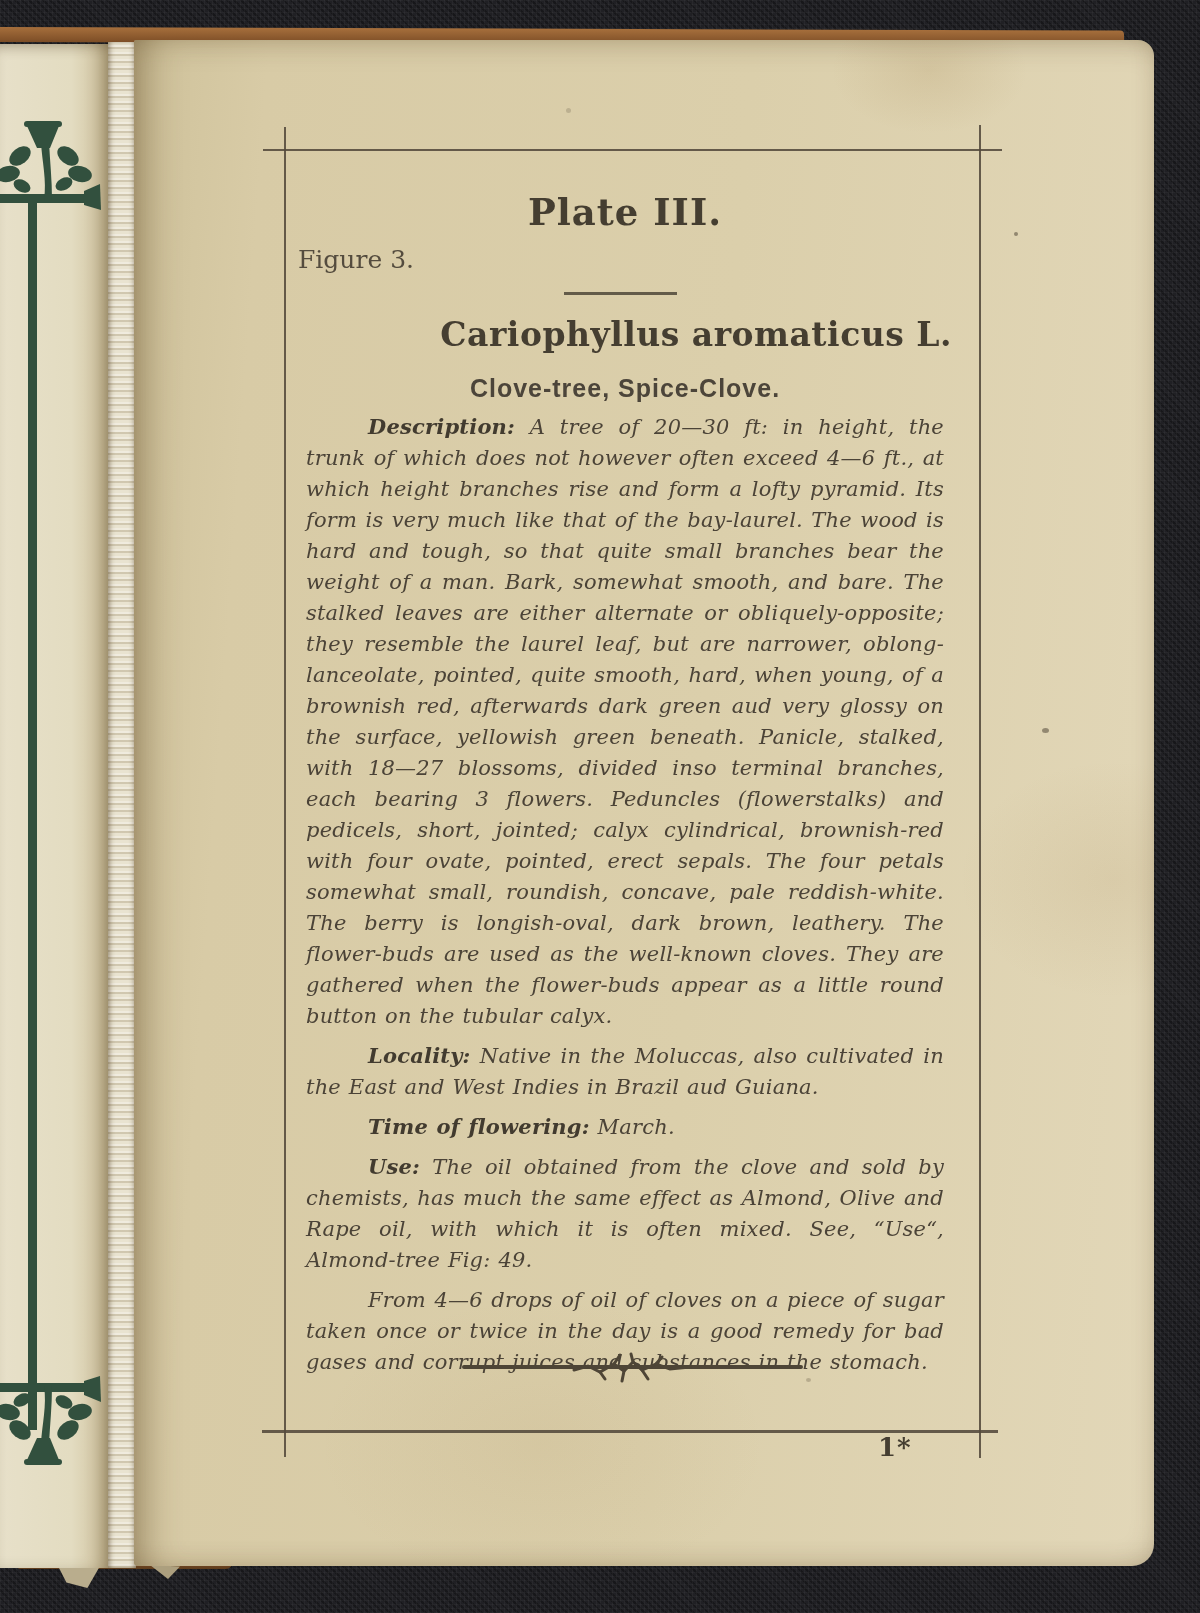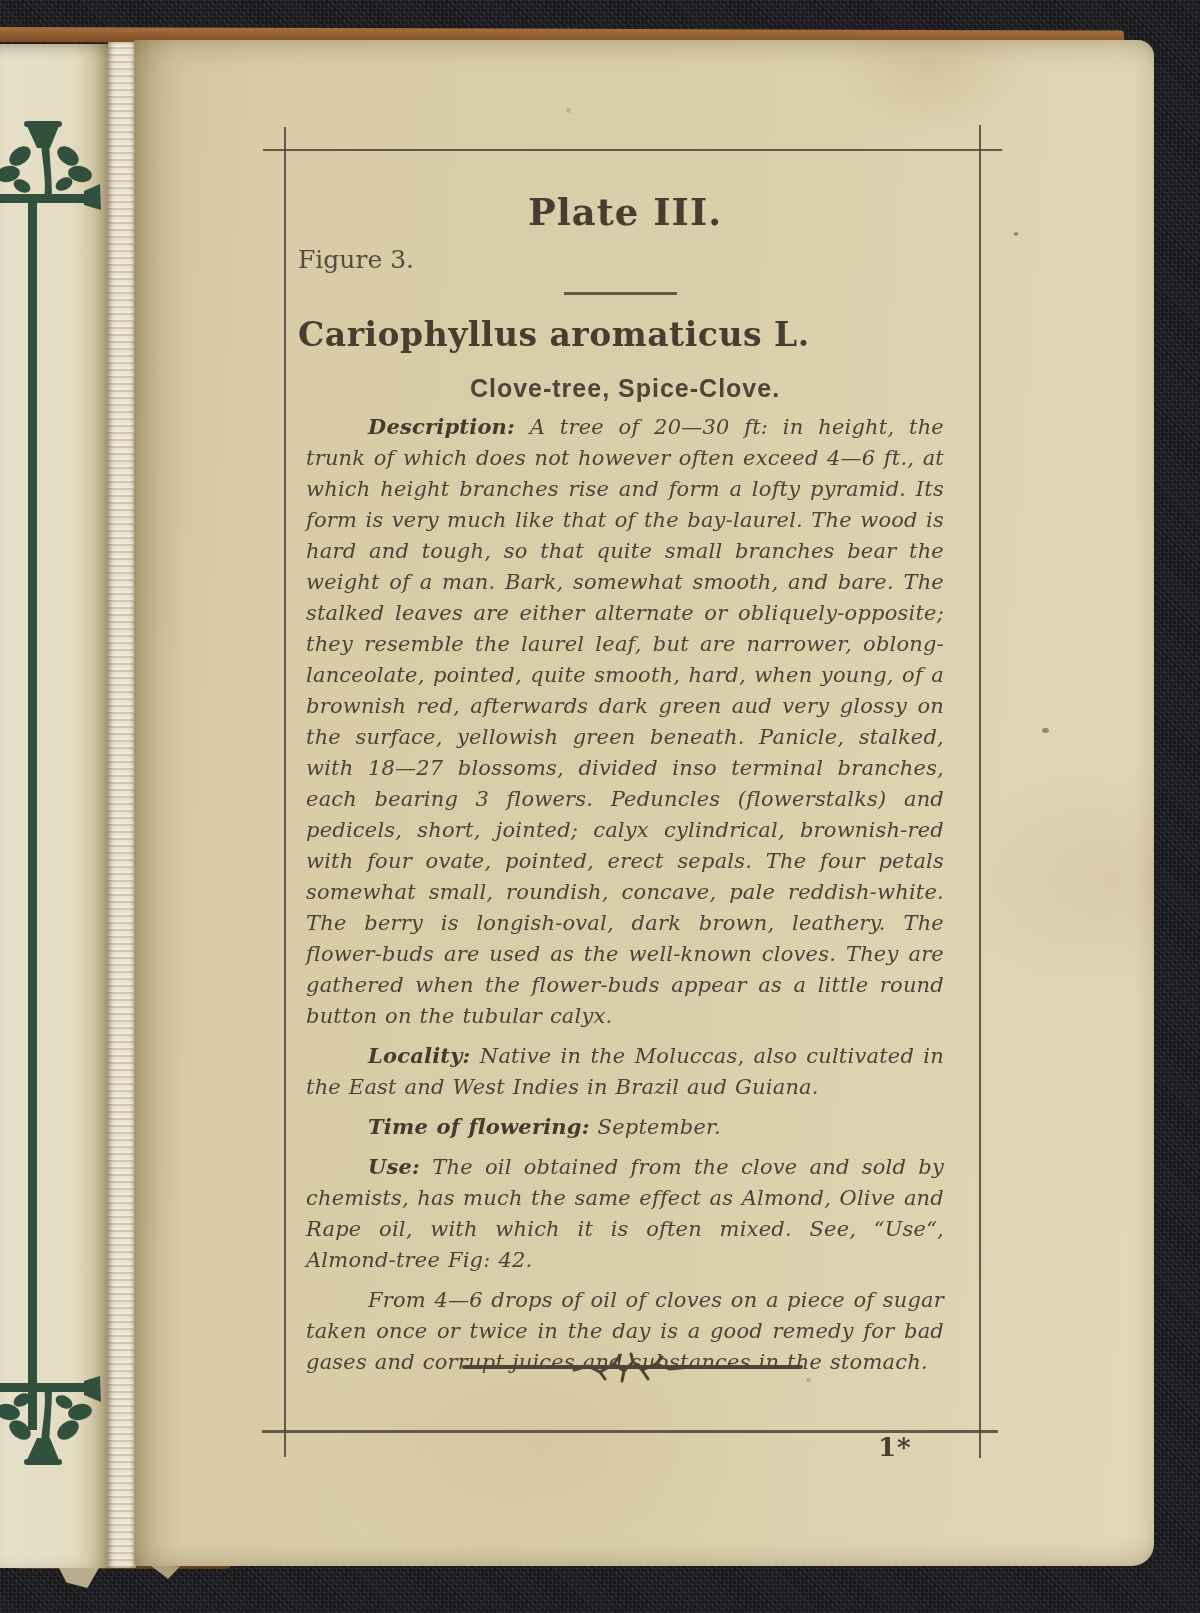--- a/index.html
+++ b/index.html
@@ -84,21 +84,21 @@
     font-size:37px;font-weight:bold;letter-spacing:1px;color:#453e31;
   }
   .figure-caption{
     position:absolute;left:0;top:245px;width:654px;text-align:left;
     font-size:25px;color:#544c3e;
   }
   .head-rule{
     position:absolute;left:266px;top:292px;width:113px;height:3px;background:#4e4638;opacity:0.85;
   }
   .species-title{
-    position:absolute;left:0;top:315px;width:654px;text-align:left;
+    position:absolute;left:0;top:315px;width:654px;text-align:right;
     font-size:33px;font-weight:bold;letter-spacing:0.5px;color:#453e31;
   }
   .common-names{
     position:absolute;left:0;top:361px;width:654px;text-align:center;
     font-family:"Liberation Sans", sans-serif;
     font-size:25px;font-weight:bold;letter-spacing:1px;color:#4c453a;margin-top:13px;
   }
   .body-text{
     position:absolute;left:0;top:403px;width:654px;
     font-size:21px;line-height:31px;text-align:justify;
@@ -179,22 +179,22 @@
   <div class="content">
     <div class="plate-title">Plate III.</div>
     <div class="figure-caption">Figure 3.</div>
     <div class="head-rule"></div>
     <div class="species-title">Cariophyllus aromaticus L.</div>
     <div class="common-names">Clove-tree, Spice-Clove.</div>
 
     <div class="body-text">
       <p><b>Description:</b> <span>A tree of 20—30 ft: in height, the trunk of which does not however often exceed 4—6 ft., at which height branches rise and form a lofty pyramid. Its form is very much like that of the bay-laurel. The wood is hard and tough, so that quite small branches bear the weight of a man. Bark, somewhat smooth, and bare. The stalked leaves are either alternate or obliquely-opposite; they resemble the laurel leaf, but are narrower, oblong-lanceolate, pointed, quite smooth, hard, when young, of a brownish red, afterwards dark green aud very glossy on the surface, yellowish green beneath. Panicle, stalked, with 18—27 blossoms, divided inso terminal branches, each bearing 3 flowers. Peduncles (flowerstalks) and pedicels, short, jointed; calyx cylindrical, brownish-red with four ovate, pointed, erect sepals. The four petals somewhat small, roundish, concave, pale reddish-white. The berry is longish-oval, dark brown, leathery. The flower-buds are used as the well-known cloves. They are gathered when the flower-buds appear as a little round button on the tubular calyx.</span></p>
       <p><b>Locality:</b> <span>Native in the Moluccas, also cultivated in the East and West Indies in Brazil aud Guiana.</span></p>
-      <p><b>Time of flowering:</b> <span>September.</span></p>
-      <p><b>Use:</b> <span>The oil obtained from the clove and sold by chemists, has much the same effect as Almond, Olive and Rape oil, with which it is often mixed. See, “Use“, Almond-tree Fig: 42.</span></p>
+      <p><b>Time of flowering:</b> <span>March.</span></p>
+      <p><b>Use:</b> <span>The oil obtained from the clove and sold by chemists, has much the same effect as Almond, Olive and Rape oil, with which it is often mixed. See, “Use“, Almond-tree Fig: 49.</span></p>
       <p><b></b> <span>From 4—6 drops of oil of cloves on a piece of sugar taken once or twice in the day is a good remedy for bad gases and corrupt juices and substances in the stomach.</span></p>
     </div>
   </div>
 
   <div class="divider">
     <div class="divider-line"></div>
     <svg class="twig-svg" width="120" height="32" viewBox="0 0 120 32">
       <g stroke="#4e4536" stroke-width="3" fill="none" stroke-linecap="round">
         <path d="M2,18 L16,14 L28,20 L42,12 L52,19 L61,10 L70,18 L84,12 L98,17 L118,15"></path>
         <path d="M42,12 L48,3"></path>

